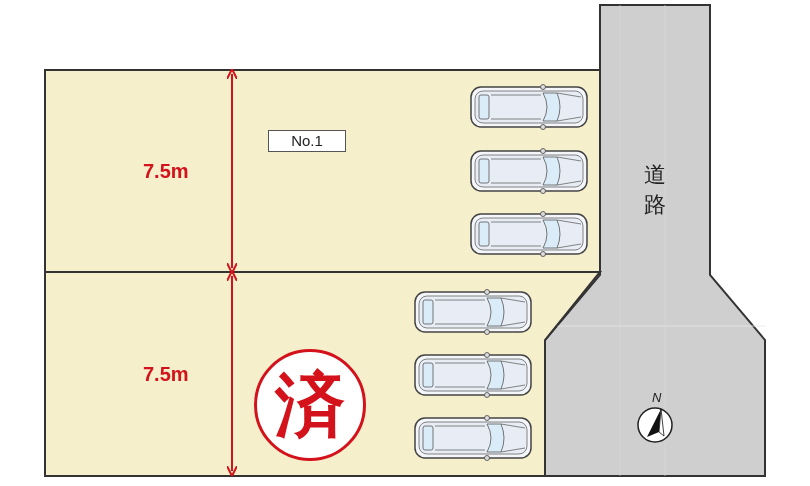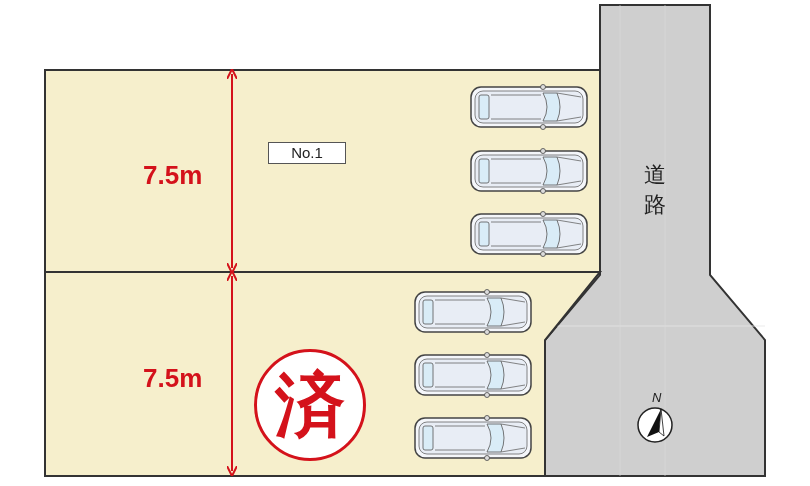--- a/index.html
+++ b/index.html
@@ -1,19 +1,19 @@
 <!DOCTYPE html>
 <html><head>
 <meta charset="utf-8">
 <style>
   html,body{margin:0;padding:0;background:#ffffff;}
   body{width:810px;height:486px;position:relative;overflow:hidden;font-family:"Liberation Sans",sans-serif;}
   #stage{position:absolute;left:0;top:0;width:810px;height:486px;}
   .lbl{position:absolute;background:#fff;border:1px solid #555;font-size:15px;color:#222;text-align:center;line-height:20px;}
-  .dim{position:absolute;color:#d4121b;font-weight:bold;font-size:26px;}
+  .dim{position:absolute;color:#d4121b;font-weight:bold;font-size:20px;}
   .road-text{position:absolute;font-size:22px;color:#222;line-height:30px;width:30px;text-align:center;font-family:"DejaVu Sans",sans-serif;}
   .sold{position:absolute;width:112px;height:112px;border-radius:50%;border:3px solid #d4121b;background:#fff;box-sizing:border-box;display:flex;align-items:center;justify-content:center;}
   .sold span{color:#d4121b;font-size:70px;font-weight:bold;font-family:"DejaVu Sans",sans-serif;line-height:1;}
   .compass-n{position:absolute;font-size:13px;font-style:italic;color:#222;}
 </style>
 </head>
 <body>
 
 <div id="stage">
   <svg width="810" height="486" viewBox="0 0 810 486" style="position:absolute;left:0;top:0">
@@ -55,21 +55,21 @@
     <use href="#car" x="415" y="353"></use>
     <use href="#car" x="415" y="416"></use>
 
     <g>
       <circle cx="655" cy="425" r="17" fill="#fff" stroke="#222" stroke-width="1.5"></circle>
       <path d="M661 409 L647 437 L659 432 Z" fill="#111"></path>
       <path d="M661 409 L659 432 L664 436 Z" fill="#fff" stroke="#111" stroke-width="0.8"></path>
     </g>
   </svg>
 
-  <div class="lbl" style="left:268px;top:142px;width:76px;">No.1</div>
+  <div class="lbl" style="left:268px;top:130px;width:76px;">No.1</div>
 
   <div class="dim" style="left:143px;top:160px;">7.5m</div>
   <div class="dim" style="left:143px;top:363px;">7.5m</div>
 
   <div class="sold" style="left:254px;top:349px;">
     <span>済</span>
   </div>
 
   <div class="road-text" style="left:640px;top:160px;">
     <div>道</div>

